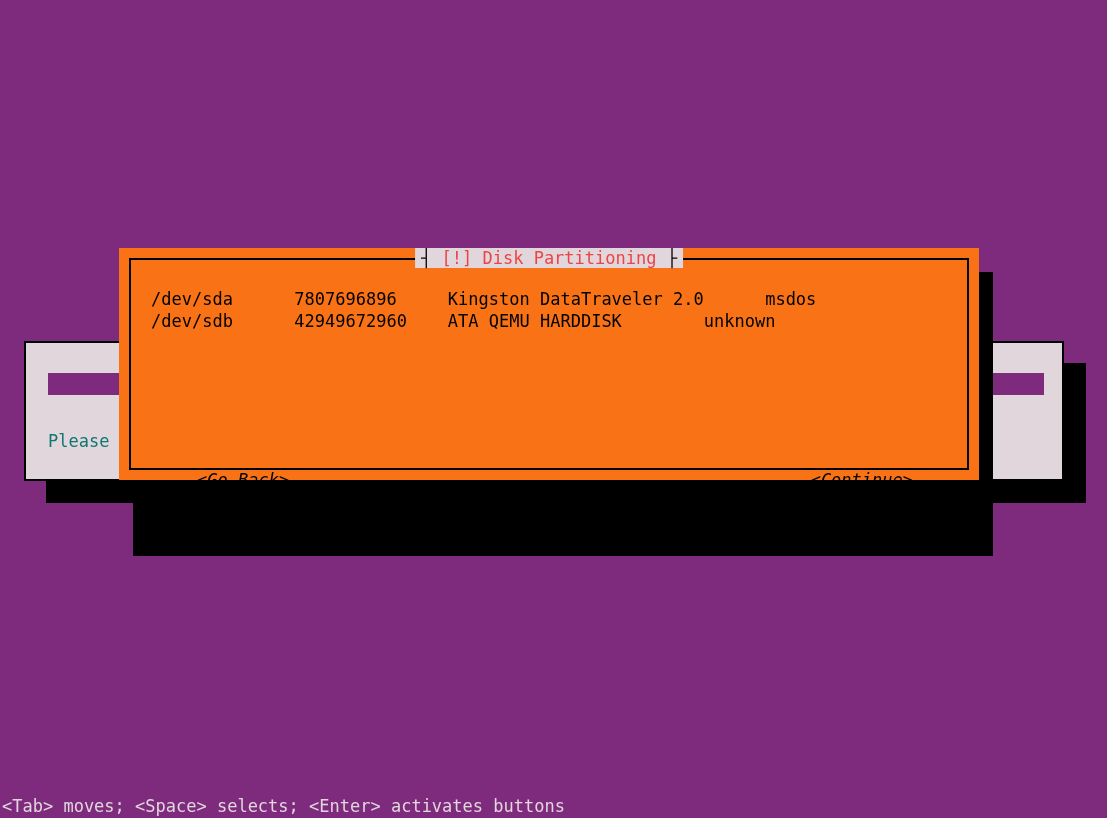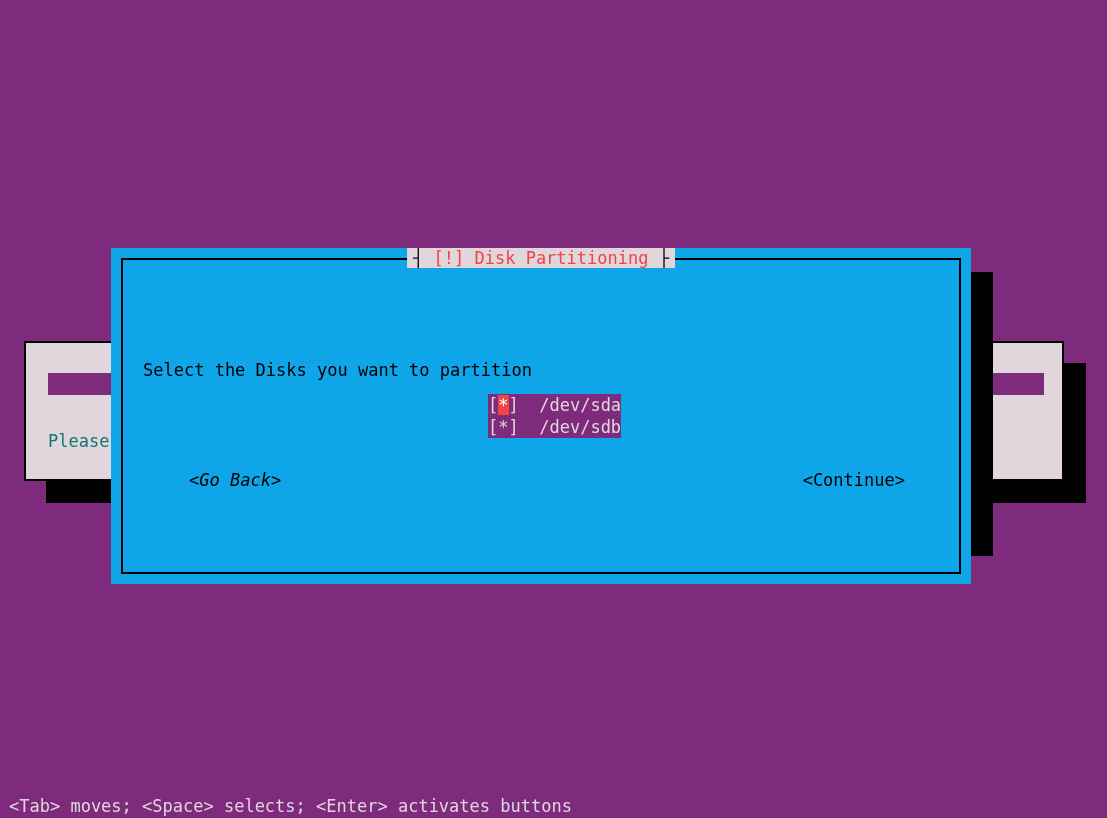--- a/index.html
+++ b/index.html
@@ -51,25 +51,25 @@
   .dlg-shadow {
     position: absolute;
     left: 133px;
     top: 272px;
     width: 860px;
     height: 284px;
     background: #000;
   }
   .dlg {
     position: absolute;
-    left: 111px;
+    left: 119px;
     top: 248px;
     width: 860px;
-    height: 336px;
-    background: #0ea5e9;
+    height: 232px;
+    background: #f97316;
   }
   .dlg-frame {
     position: absolute;
     left: 10px;
     top: 10px;
     right: 10px;
     bottom: 10px;
     border: 2px solid #000;
   }
   .dlg-title-wrap {
@@ -121,49 +121,50 @@
     left: 66px;
     top: 210px;
     color: #000;
     font-style: italic;
   }
   .continue {
     position: absolute;
     right: 54px;
     top: 210px;
     color: #000;
+    font-style: italic;
   }
 
   .help-bar {
     position: absolute;
     left: 0;
     bottom: 2px;
     color: #e1d6dc;
-    padding-left: 9px;
+    padding-left: 2px;
   }
 </style>
 </head>
 <body>
 
 <div class="bg-dialog-shadow"></div>
 <div class="bg-dialog">
   <div class="bg-progress"></div>
   <div class="bg-please">Please</div>
 </div>
 
 <div class="dlg-shadow"></div>
 <div class="dlg">
   <div class="dlg-frame">
     <div class="dlg-title-wrap">
       <span class="dlg-title-pipe">┤ </span><span class="dlg-title-text">[!] Disk Partitioning</span><span class="dlg-title-pipe"> ├</span>
     </div>
 
+    <pre class="disks-table"><span><span>/dev/sda</span>      <span>7807696896</span>     <span>Kingston DataTraveler 2.0</span>      <span>msdos</span></span>
+<span><span>/dev/sdb</span>      <span>42949672960</span>    <span>ATA QEMU HARDDISK</span>        <span>unknown</span></span></pre>
 
-    <div class="prompt">Select the Disks you want to partition</div>
 
-    <div class="checklist"><span class="check-row">[<span class="star">*</span>]  <span>/dev/sda</span></span><span class="check-row">[<span>*</span>]  <span>/dev/sdb</span></span></div>
 
     <div class="go-back">&lt;Go Back&gt;</div>
     <div class="continue">&lt;Continue&gt;</div>
   </div>
 </div>
 
 <div class="help-bar">&lt;Tab&gt; moves; &lt;Space&gt; selects; &lt;Enter&gt; activates buttons</div>
 
 </body></html>

